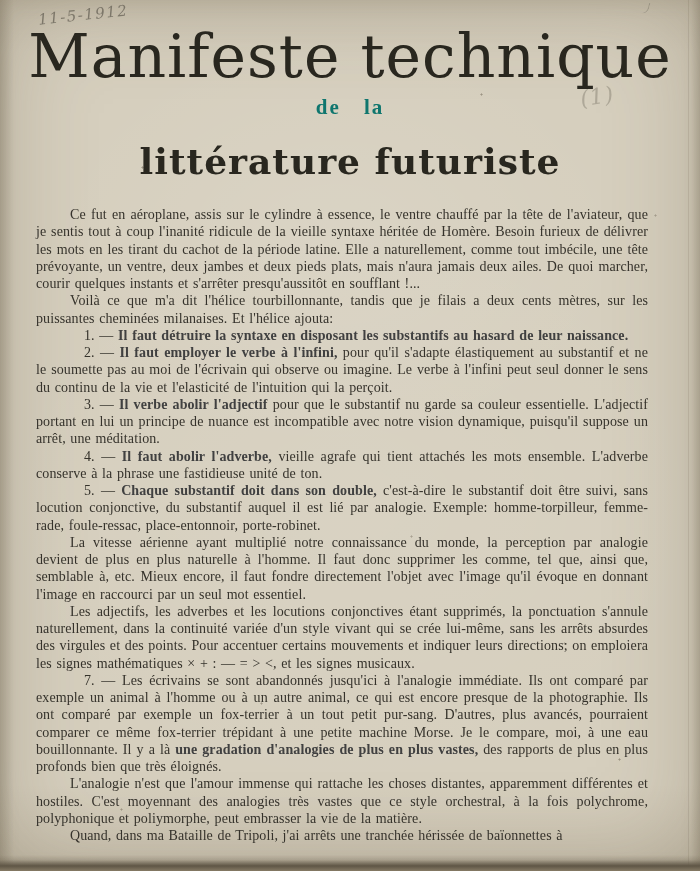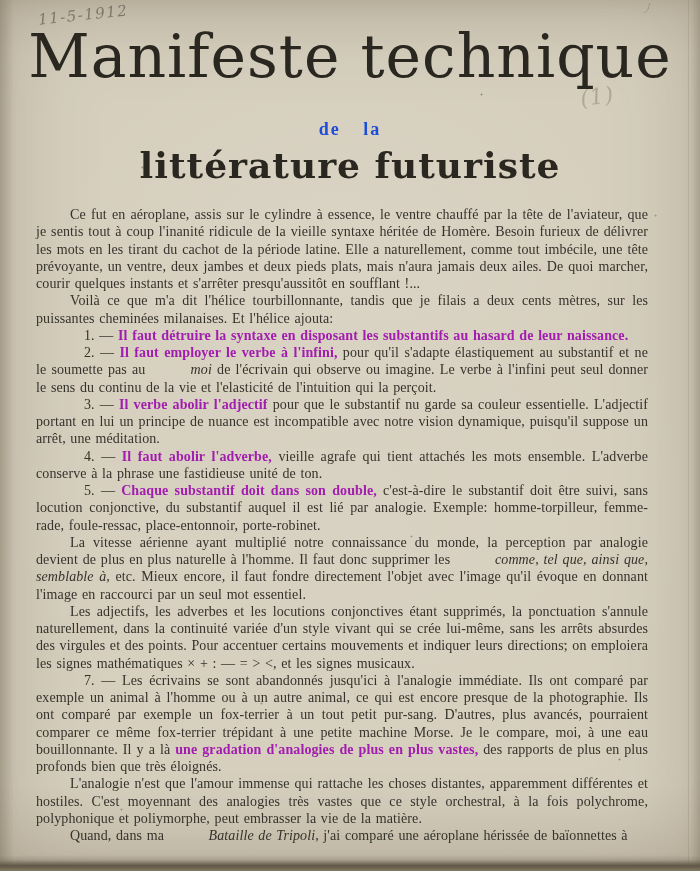--- a/index.html
+++ b/index.html
@@ -55,36 +55,36 @@
     position:absolute;left:642px;top:2px;width:6px;height:12px;
     border-right:1.5px solid rgba(110,104,92,.42);
     border-bottom-right-radius:7px;transform:rotate(14deg);
   }
   .title-block{position:absolute;top:22px;left:0;right:0;text-align:center;color:#29271f;}
   .title-main{
     font-family:"DejaVu Serif",serif;font-weight:normal;font-size:60px;
     letter-spacing:1px;line-height:1.15;white-space:nowrap;
   }
   .title-mid{
-    margin-top:28px;font-weight:bold;font-size:18px;
-    word-spacing:16px;letter-spacing:2px;color:#1d4ed8;
+    margin-top:4px;font-weight:bold;font-size:21px;
+    word-spacing:16px;letter-spacing:2px;color:#0f766e;
   }
   .title-sub{
-    margin-top:4px;font-family:"DejaVu Serif",serif;font-weight:bold;font-size:36px;
+    margin-top:20px;font-family:"DejaVu Serif",serif;font-weight:bold;font-size:36px;
     letter-spacing:1px;white-space:nowrap;
   }
   .body-text{
     position:absolute;top:206px;left:36px;width:612px;
     text-align:justify;font-size:14px;line-height:17.25px;
     letter-spacing:.1px;word-spacing:1px;
   }
   .body-text p{margin:0;text-indent:34px;}
   .body-text p.item{text-indent:48px;}
-  .seg.bold{font-weight:bold;color:#a21caf;}
-  .seg.italic{font-style:italic;margin-left:40px;}
+  .seg.bold{font-weight:bold;color:#404040;}
+  .seg.italic{}
 </style>
 </head>
 <body>
 
 <div class="page">
   <div class="texture"></div>
   <div class="speckles"></div>
   <div class="left-shade"></div>
   <div class="right-shade"></div>
   <div class="crease"></div>
@@ -104,17 +104,17 @@
       <p class="para plain"><span class="seg regular">Voilà ce que m'a dit l'hélice tourbillonnante, tandis que je filais a deux cents mètres, sur les puissantes cheminées milanaises. Et l'hélice ajouta:</span></p>
       <p class="para item"><span class="seg regular">1. — </span><span class="seg bold">Il faut détruire la syntaxe en disposant les substantifs au hasard de leur naissance.</span></p>
       <p class="para item"><span class="seg regular">2. — </span><span class="seg bold">Il faut employer le verbe à l'infini,</span><span class="seg regular"> pour qu'il s'adapte élastiquement au substantif et ne le soumette pas au </span><span class="seg italic">moi</span><span class="seg regular"> de l'écrivain qui observe ou imagine. Le verbe à l'infini peut seul donner le sens du continu de la vie et l'elasticité de l'intuition qui la perçoit.</span></p>
       <p class="para item"><span class="seg regular">3. — </span><span class="seg bold">Il verbe abolir l'adjectif</span><span class="seg regular"> pour que le substantif nu garde sa couleur essentielle. L'adjectif portant en lui un principe de nuance est incompatible avec notre vision dynamique, puisqu'il suppose un arrêt, une méditation.</span></p>
       <p class="para item"><span class="seg regular">4. — </span><span class="seg bold">Il faut abolir l'adverbe,</span><span class="seg regular"> vieille agrafe qui tient attachés les mots ensemble. L'adverbe conserve à la phrase une fastidieuse unité de ton.</span></p>
       <p class="para item"><span class="seg regular">5. — </span><span class="seg bold">Chaque substantif doit dans son double,</span><span class="seg regular"> c'est-à-dire le substantif doit être suivi, sans locution conjonctive, du substantif auquel il est lié par analogie. Exemple: homme-torpilleur, femme-rade, foule-ressac, place-entonnoir, porte-robinet.</span></p>
       <p class="para plain"><span class="seg regular">La vitesse aérienne ayant multiplié notre connaissance du monde, la perception par analogie devient de plus en plus naturelle à l'homme. Il faut donc supprimer les </span><span class="seg italic">comme, tel que, ainsi que, semblable à,</span><span class="seg regular"> etc. Mieux encore, il faut fondre directement l'objet avec l'image qu'il évoque en donnant l'image en raccourci par un seul mot essentiel.</span></p>
       <p class="para plain"><span class="seg regular">Les adjectifs, les adverbes et les locutions conjonctives étant supprimés, la ponctuation s'annule naturellement, dans la continuité variée d'un style vivant qui se crée lui-même, sans les arrêts absurdes des virgules et des points. Pour accentuer certains mouvements et indiquer leurs directions; on emploiera les signes mathématiques × + : — = &gt; &lt;, et les signes musicaux.</span></p>
       <p class="para item"><span class="seg regular">7. — Les écrivains se sont abandonnés jusqu'ici à l'analogie immédiate. Ils ont comparé par exemple un animal à l'homme ou à un autre animal, ce qui est encore presque de la photographie. Ils ont comparé par exemple un fox-terrier à un tout petit pur-sang. D'autres, plus avancés, pourraient comparer ce même fox-terrier trépidant à une petite machine Morse. Je le compare, moi, à une eau bouillonnante. Il y a là </span><span class="seg bold">une gradation d'analogies de plus en plus vastes,</span><span class="seg regular"> des rapports de plus en plus profonds bien que très éloignés.</span></p>
       <p class="para plain"><span class="seg regular">L'analogie n'est que l'amour immense qui rattache les choses distantes, apparemment différentes et hostiles. C'est moyennant des analogies très vastes que ce style orchestral, à la fois polychrome, polyphonique et poliymorphe, peut embrasser la vie de la matière.</span></p>
-      <p class="para plain"><span class="seg regular">Quand, dans ma </span><span class="seg italic">Bataille de Tripoli</span><span class="seg regular">, j'ai comparé une aéroplane hérissée de baïonnettes à</span></p>
+      <p class="para plain"><span class="seg regular">Quand, dans ma </span><span class="seg italic">Bataille de Tripoli</span><span class="seg regular">, j'ai arrêts une tranchée hérissée de baïonnettes à</span></p>
     </div>
 
   <div class="bottom-edge"></div>
 </div>
 
 </body></html>

